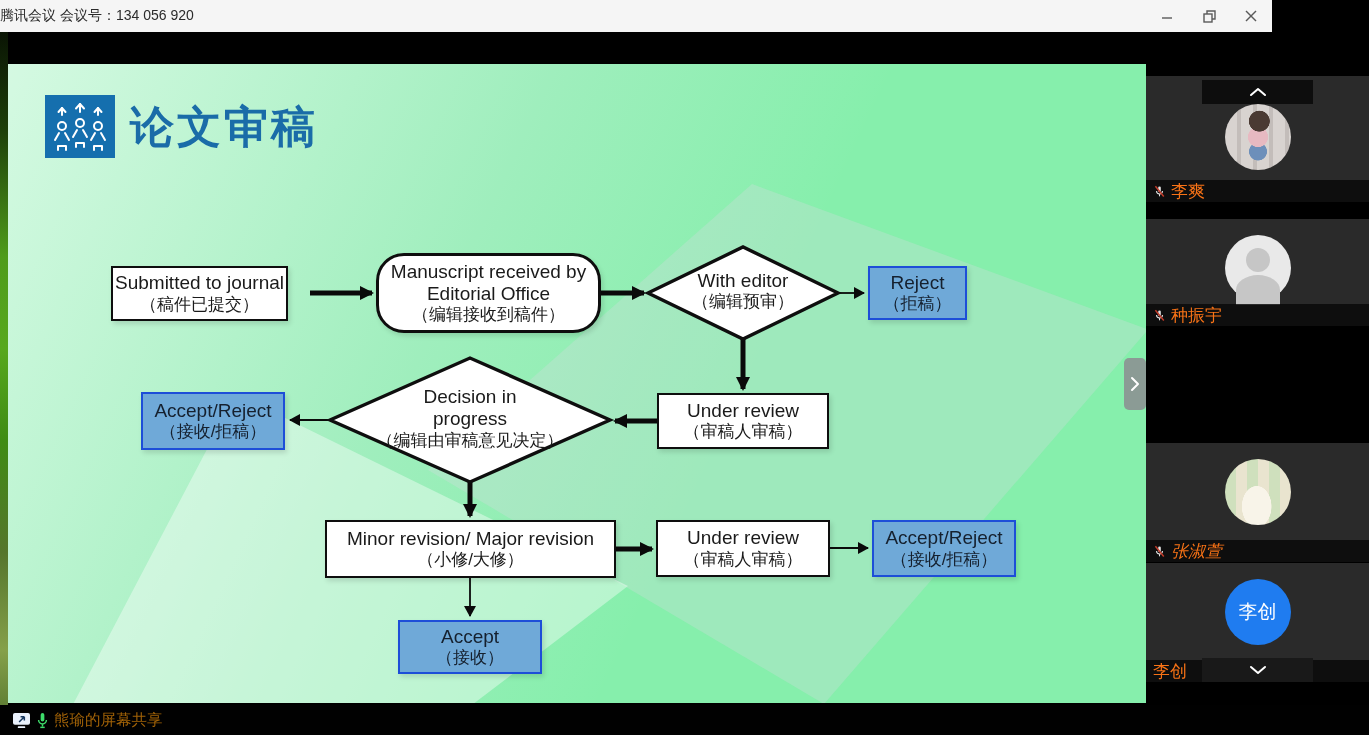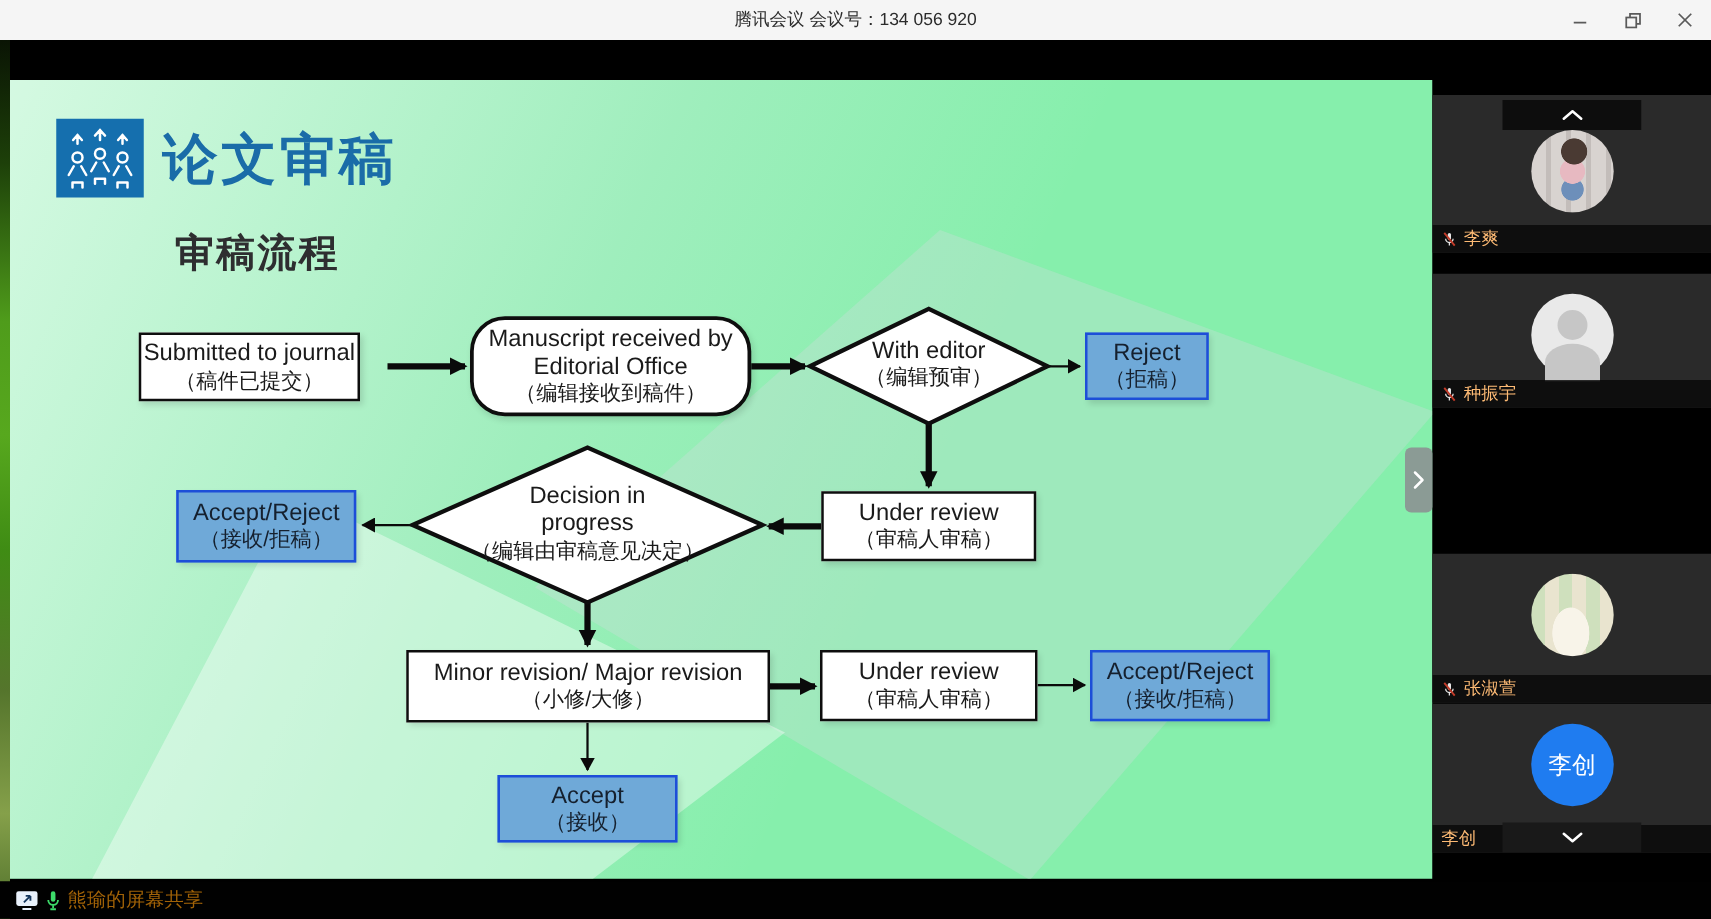--- a/index.html
+++ b/index.html
@@ -1,21 +1,21 @@
 <!DOCTYPE html>
 <html><head>
 <meta charset="utf-8">
 <style>
   * { margin:0; padding:0; box-sizing:border-box; }
   html,body { width:1369px; height:735px; overflow:hidden; background:#000;
     font-family:"Liberation Sans","DejaVu Sans",sans-serif; }
 
   
-  .titlebar { position:absolute; left:0; top:0; width:1369px; height:32px;
-    background:#f5f5f5; display:flex; align-items:center; justify-content:center; }
+  .titlebar { position:absolute; left:0; top:0; width:1272px; height:32px;
+    background:#f5f5f5; display:flex; align-items:center; }
   .titlebar .title { font-size:14px; color:#2b2b2b; }
   .win-controls { position:absolute; right:0; top:0; height:32px; display:flex; }
   .win-btn { width:42px; height:32px; display:flex; align-items:center; justify-content:center; cursor:pointer; }
   .win-btn svg { stroke:#5a5a5a; stroke-width:1.4; fill:none; }
 
   
   .main { position:absolute; left:0; top:32px; width:1369px; height:703px; background:#000; }
 
   
   .green-strip { position:absolute; left:0; top:0; width:8px; height:703px;
@@ -80,21 +80,21 @@
     linear-gradient(135deg,#3c3833,#17130f); }
   .av-frog { background:
     radial-gradient(ellipse at 48% 72%, #f8f4e9 0 30%, rgba(0,0,0,0) 31%),
     radial-gradient(circle at 62% 62%, #e6a26a 0 7%, rgba(0,0,0,0) 8%),
     repeating-linear-gradient(90deg,#cfe0bd 0 11px,#e9e4cf 11px 22px),
     linear-gradient(#dfe8d2,#cfdcc0); }
   .av-blue { background:#1f7cf0; display:flex; align-items:center; justify-content:center;
     color:#fff; font-size:19px; }
   .namebar { position:absolute; left:0; bottom:0; width:223px; height:22px;
     background:rgba(8,8,8,.82); display:flex; align-items:center; gap:5px; padding-left:7px; }
-  .namebar .pname { font-size:14px; color:#fdba74; }
+  .namebar .pname { font-size:17px; color:#f97316; }
   .scroll-btn { position:absolute; left:56px; width:111px; height:24px; background:#0d0d0d;
     display:flex; align-items:center; justify-content:center; cursor:pointer; z-index:6; }
   .scroll-btn.down { background:#191919; }
 
   
   .statusbar { position:absolute; left:0; bottom:0; width:1369px; height:30px; background:#010101;
     display:flex; align-items:center; gap:5px; padding-left:12px; }
   .statusbar .label { font-size:15.5px; color:#a16207; }
   .chev { stroke:#fff; stroke-width:2; fill:none; stroke-linecap:round; stroke-linejoin:round; }
 </style>
@@ -140,21 +140,20 @@
         <path d="M46 13 v-7 M46 6 l-3.5 4 M46 6 l3.5 4"></path>
         <circle cx="10" cy="24" r="4"></circle>
           <path d="M3 38 l4-7 M17 38 l-4-7 M6 44 v4 M14 44 v4 M6 44 h8"></path>
         <circle cx="28" cy="21" r="4"></circle>
           <path d="M21 35 l4-7 M35 35 l-4-7 M24 41 v4 M32 41 v4 M24 41 h8"></path>
         <circle cx="46" cy="24" r="4"></circle>
           <path d="M39 38 l4-7 M53 38 l-4-7 M42 44 v4 M50 44 v4 M42 44 h8"></path>
       </svg>
     </div>
     <div class="slide-title">论文审稿</div>
-    <div class="slide-subtitle">审稿流程</div>
 
     <svg class="flow-svg" width="1138" height="639">
       <defs>
         <marker id="ah-thick" markerUnits="userSpaceOnUse" markerWidth="16" markerHeight="16" refX="13" refY="8" orient="auto">
           <path d="M1,1 L15,8 L1,15 Z" fill="#0a0a0a"></path>
         </marker>
         <marker id="ah-thin" markerUnits="userSpaceOnUse" markerWidth="12" markerHeight="12" refX="10" refY="6" orient="auto">
           <path d="M0,0 L11,6 L0,12 Z" fill="#0a0a0a"></path>
         </marker>
       </defs>
@@ -247,21 +246,21 @@
           <rect x="5.6" y="1.5" width="2.8" height="6" rx="1.4" fill="#e6e6e6"></rect>
           <path d="M3.8 6.5 a3.2 3.2 0 0 0 6.4 0" fill="none" stroke="#e6e6e6" stroke-width="1.1"></path>
           <line x1="7" y1="9.8" x2="7" y2="12.2" stroke="#e6e6e6" stroke-width="1.1"></line>
           <line x1="2.6" y1="1.4" x2="11.6" y2="12.4" stroke="#c43c2a" stroke-width="1.6"></line>
         </svg>
         <span class="pname">种振宇</span>
       </div>
     </div>
 
 
-    <div class="tile" style="top:411px; height:119px;">
+    <div class="tile" style="top:411px; height:119px;font-style:italic;">
       <div class="av av-frog"></div>
       <div class="namebar">
         <svg width="13" height="13" viewBox="0 0 14 14">
           <rect x="5.6" y="1.5" width="2.8" height="6" rx="1.4" fill="#e6e6e6"></rect>
           <path d="M3.8 6.5 a3.2 3.2 0 0 0 6.4 0" fill="none" stroke="#e6e6e6" stroke-width="1.1"></path>
           <line x1="7" y1="9.8" x2="7" y2="12.2" stroke="#e6e6e6" stroke-width="1.1"></line>
           <line x1="2.6" y1="1.4" x2="11.6" y2="12.4" stroke="#c43c2a" stroke-width="1.6"></line>
         </svg>
         <span class="pname">张淑萱</span>
       </div>

